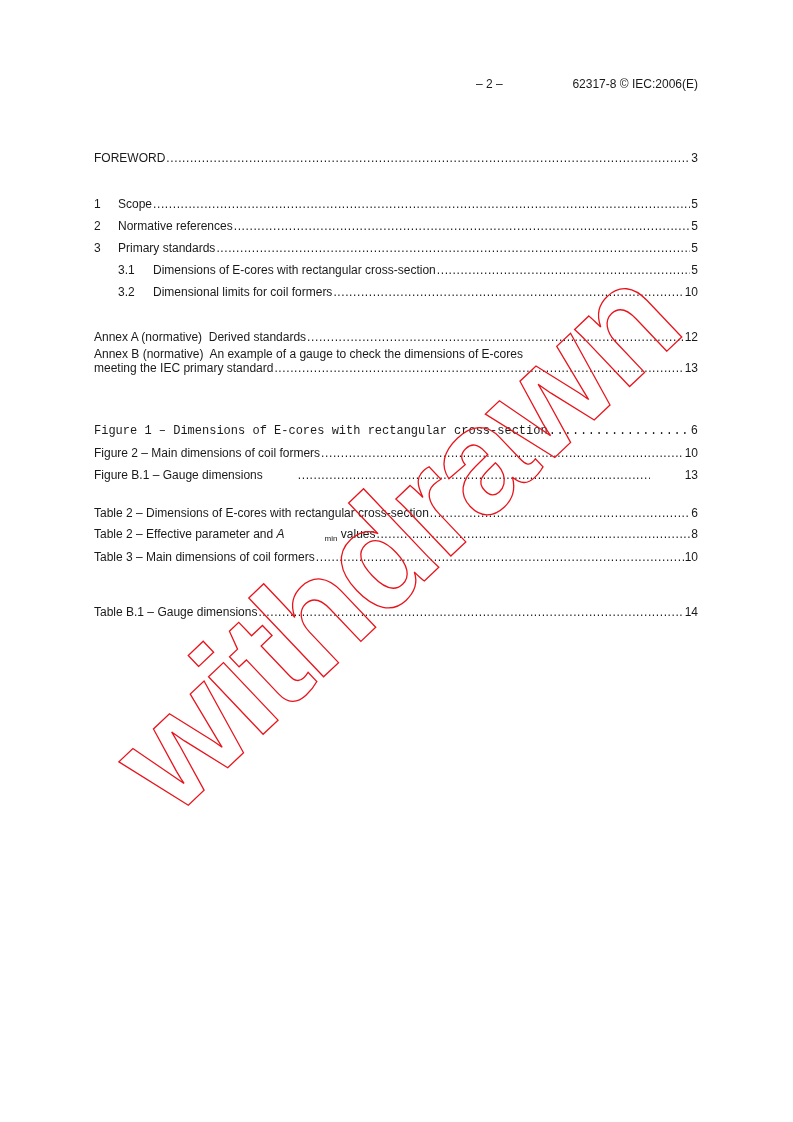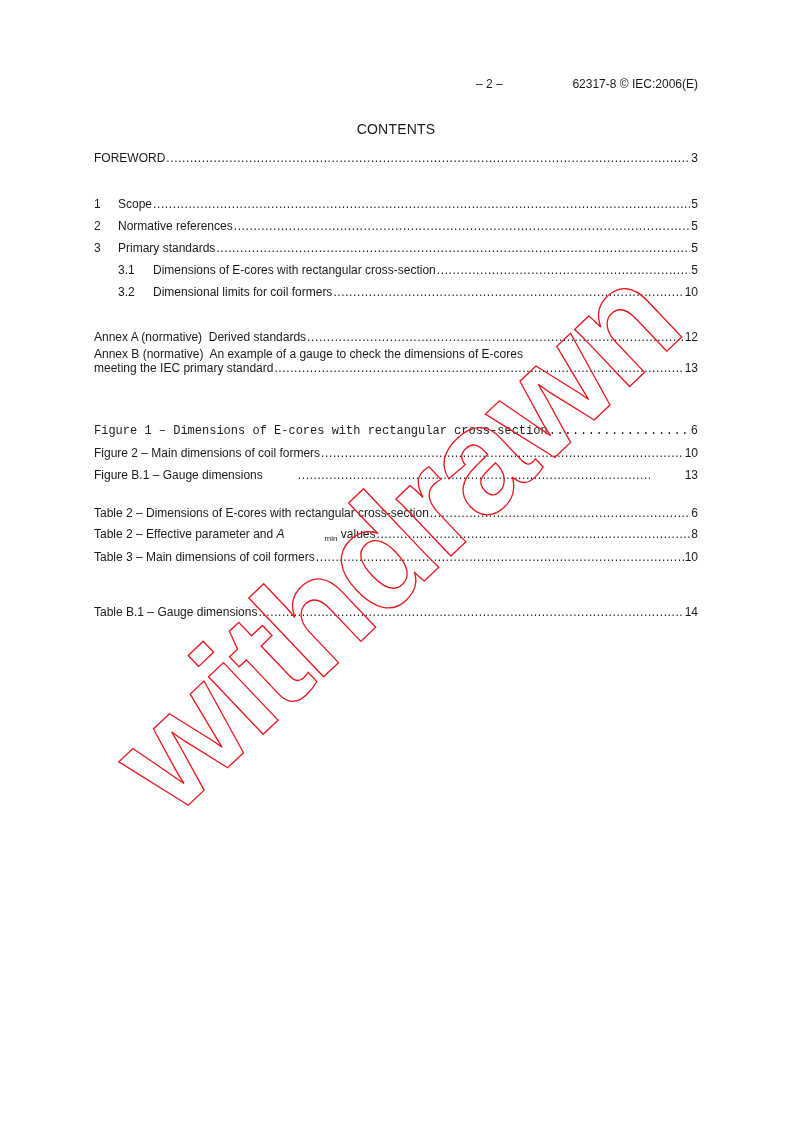--- a/index.html
+++ b/index.html
@@ -137,21 +137,20 @@
 </head>
 <body>
 
 <div class="page">
 
   <div class="running-header">
     <span class="page-number">– 2 –</span>
     <span class="doc-ref">62317-8 © IEC:2006(E)</span>
   </div>
 
-  <div class="contents-title">CONTENTS</div>
 
   <div class="toc" style="top:0;">
 
     <div class="toc-row" style="top:151px;">
       <span class="label">FOREWORD</span>
       <span class="dots"></span>
       <span class="page">3</span>
     </div>
 
     <div class="toc-row" style="top:197px;">

